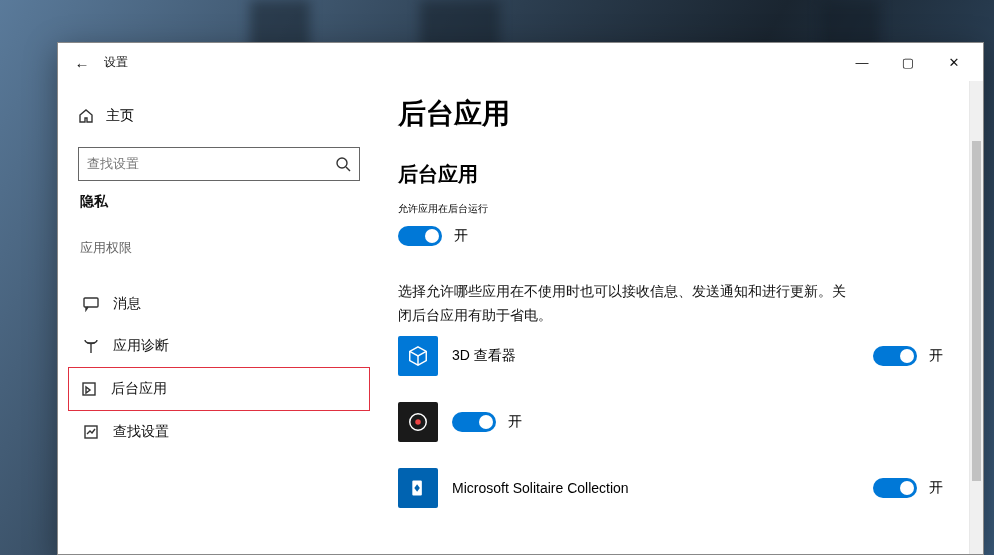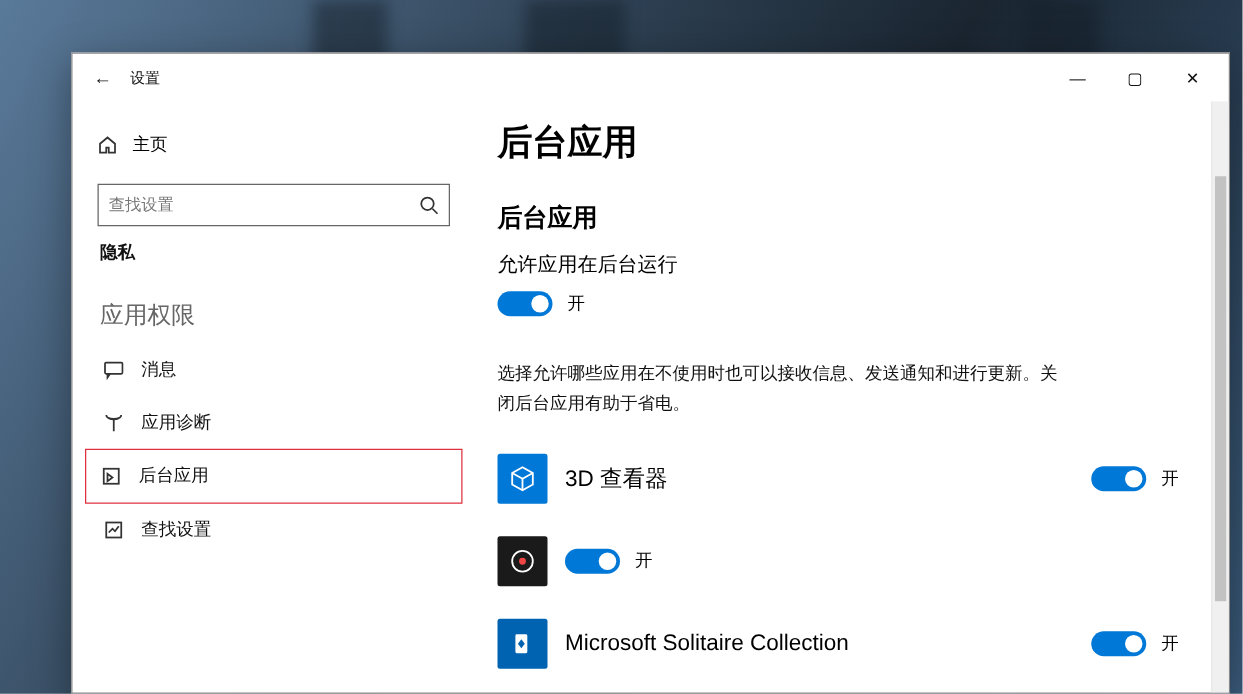--- a/index.html
+++ b/index.html
@@ -31,53 +31,53 @@
   .sidebar { width:320px; padding:18px 8px 0 10px; overflow:hidden;}
   .home-row { display:flex; align-items:center; gap:12px; padding:8px 10px; font-size:14px; cursor:pointer;}
   .icon { width:16px; display:inline-flex; justify-content:center; color:#333;}
   .icon svg { width:16px; height:16px; stroke:#333; fill:none; stroke-width:1.4;}
   .searchbox {
     margin:14px 10px 12px 10px; height:34px; border:1px solid #666;
     display:flex; align-items:center; padding:0 8px; font-size:13px; color:#666;justify-content:center;
   }
   .searchbox span.ph { flex:1; color:#777;}
   .section-label { padding:0 12px; font-size:14px; font-weight:600; color:#111; margin-bottom:22px;}
-  .group-label { padding:0 12px; font-size:19px; color:#666; margin:28px 0 10px;}
+  .group-label { padding:0 12px; font-size:13px; color:#666; margin:28px 0 26px;}
 
   .nav-item {
     display:flex; align-items:center; gap:14px; padding:12px 12px; font-size:14px; color:#111; cursor:pointer;
     border-left:3px solid transparent;
   }
   .nav-item.marked { border:1px solid #e03040; }
 
   .content { flex:1; padding:10px 40px 0 20px; position:relative; overflow:hidden;}
   .h1 { font-size:28px; font-weight:600; margin:4px 0 28px;}
   .h2 { font-size:20px; font-weight:600; margin:0 0 14px;}
-  .lbl { font-size:16px; margin-bottom:10px;}
-  .p  { font-size:14px; line-height:1.7; color:#111; margin-bottom:20px; max-width:460px;}
+  .lbl { font-size:10px; margin-bottom:10px;}
+  .p  { font-size:14px; line-height:1.7; color:#111; max-width:460px;}
 
   .toggle-row { display:flex; align-items:center; gap:12px; margin-bottom:34px;}
   .toggle {
     width:44px; height:20px; border-radius:10px; background:#0078d7; position:relative; cursor:pointer;
   }
   .toggle::after{
     content:""; position:absolute; right:3px; top:3px; width:14px; height:14px; border-radius:50%; background:#fff;
   }
   .toggle-state { font-size:14px;}
 
   .app-row { display:flex; align-items:center; gap:14px; padding:8px 0 18px;}
   .app-icon {
     width:40px; height:40px; border-radius:2px; display:flex; align-items:center; justify-content:center;
     color:#fff;
   }
   .app-icon.blue  { background:#0078d7;}
   .app-icon.dark  { background:#1a1a1a;}
   .app-icon.card  { background:#0063b1;}
   .app-icon svg { width:22px; height:22px; fill:none; stroke:#fff; stroke-width:1.6;}
-  .app-name { flex:1; font-size:18px;}
+  .app-name { flex:1; font-size:14px;}
   .app-toggle-wrap { display:flex; align-items:center; gap:12px;}
 
   .scroll-track {
     position:absolute; right:0; top:0; bottom:0; width:14px; background:#f0f0f0; border-left:1px solid #e8e8e8;
   }
   .scroll-thumb {
     position:absolute; left:2px; right:2px; top:60px; height:340px; background:#c2c2c2; border-radius:0;
   }
 </style>
 </head>

